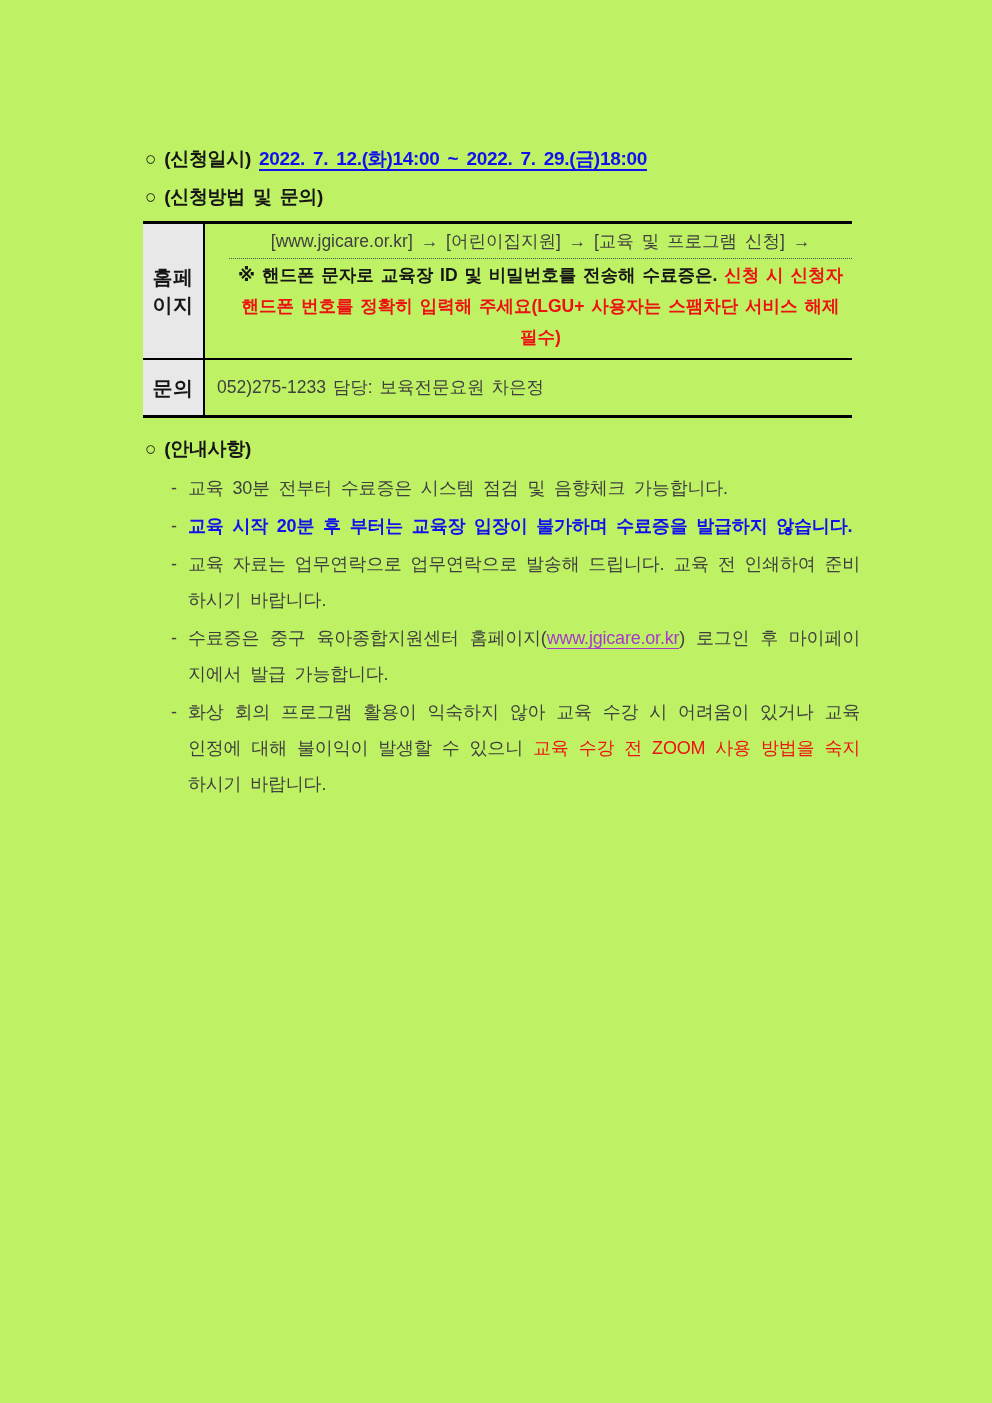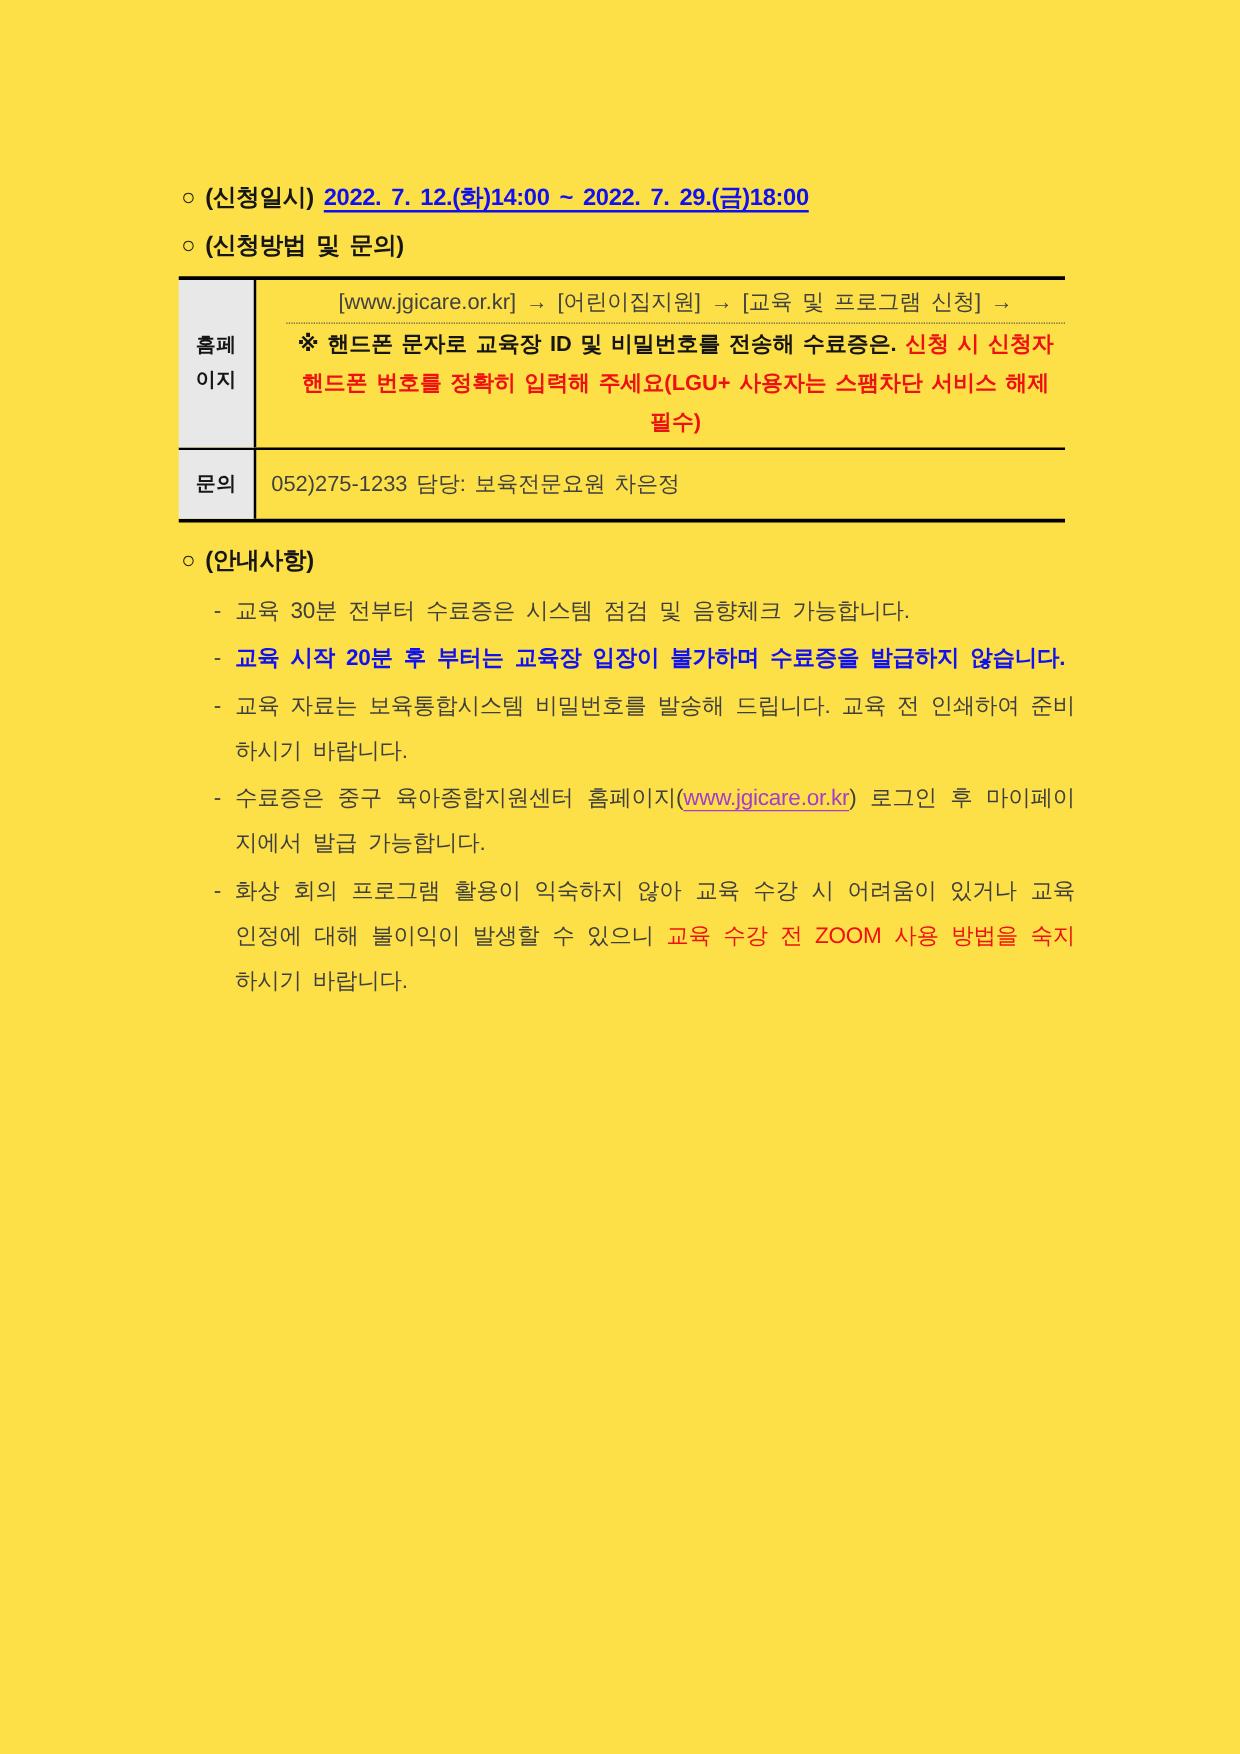--- a/index.html
+++ b/index.html
@@ -3,21 +3,21 @@
 <meta charset="utf-8">
 <style>
   * { margin:0; padding:0; box-sizing:border-box; }
   html,body { background:#ffffff; }
   body {
     width:992px; height:1403px;
     font-family:"Liberation Sans","DejaVu Sans",sans-serif;
     color:#3f3f3f;
     overflow:hidden;
   }
-  .page { position:relative; width:992px; height:1403px; background:#fde047; }
+  .page { position:relative; width:992px; height:1403px; background:#bef264; }
   .content { padding:140px 130px 0 143px; }
 
   
   .h-line {
     padding-left:2px;
     font-size:19px; font-weight:bold; color:#161616;
     line-height:38px; letter-spacing:-0.3px; word-spacing:3px;
     white-space:nowrap;
   }
   .h-value {
@@ -32,21 +32,21 @@
     border-top:3px solid #000; border-bottom:3px solid #000;
     font-size:17.5px;
   }
   .t-row { display:flex; align-items:stretch; }
   .row-contact { border-top:2px solid #000; }
   .t-head {
     flex:0 0 62px;
     background:#e8e8e8;
     border-right:2px solid #000;
     display:flex; align-items:center; justify-content:center;
-    font-weight:bold; color:#161616; font-size:16px;
+    font-weight:bold; color:#161616; font-size:20px;
   }
   .t-head .head-inner {
     display:block; width:42px; text-align:center;
     word-break:break-all; line-height:28px; letter-spacing:0.5px;
   }
   .t-cell { flex:1; min-width:0;padding-left:24px; }
   .path-block {
     text-align:center; line-height:31px;
     padding:2px 6px 1px 6px;
     border-bottom:1px dotted #555;
@@ -124,21 +124,21 @@
         <li class="bullet">
           <span class="dash">-</span>
           <span class="bullet-text"><span class="seg-plain">교육 30분 전부터 수료증은 시스템 점검 및 음향체크 가능합니다.</span></span>
         </li>
         <li class="bullet">
           <span class="dash">-</span>
           <span class="bullet-text"><span class="seg-blue-bold">교육 시작 20분 후 부터는 교육장 입장이 불가하며 수료증을 발급하지 않습니다.</span></span>
         </li>
         <li class="bullet">
           <span class="dash">-</span>
-          <span class="bullet-text"><span class="seg-plain">교육 자료는 보육통합시스템 비밀번호를 발송해 드립니다. 교육 전 인쇄하여 준비하시기 바랍니다.</span></span>
+          <span class="bullet-text"><span class="seg-plain">교육 자료는 업무연락으로 업무연락으로 발송해 드립니다. 교육 전 인쇄하여 준비하시기 바랍니다.</span></span>
         </li>
         <li class="bullet">
           <span class="dash">-</span>
           <span class="bullet-text"><span class="seg-plain">수료증은 중구 육아종합지원센터 홈페이지(</span><span class="seg-link">www.jgicare.or.kr</span><span class="seg-plain">) 로그인 후 마이페이지에서 발급 가능합니다.</span></span>
         </li>
         <li class="bullet">
           <span class="dash">-</span>
           <span class="bullet-text"><span class="seg-plain">화상 회의 프로그램 활용이 익숙하지 않아 교육 수강 시 어려움이 있거나 교육 인정에 대해 불이익이 발생할 수 있으니 </span><span class="seg-red-bold">교육 수강 전 ZOOM 사용 방법을 숙지</span><span class="seg-plain">하시기 바랍니다.</span></span>
         </li>
       </ul>

